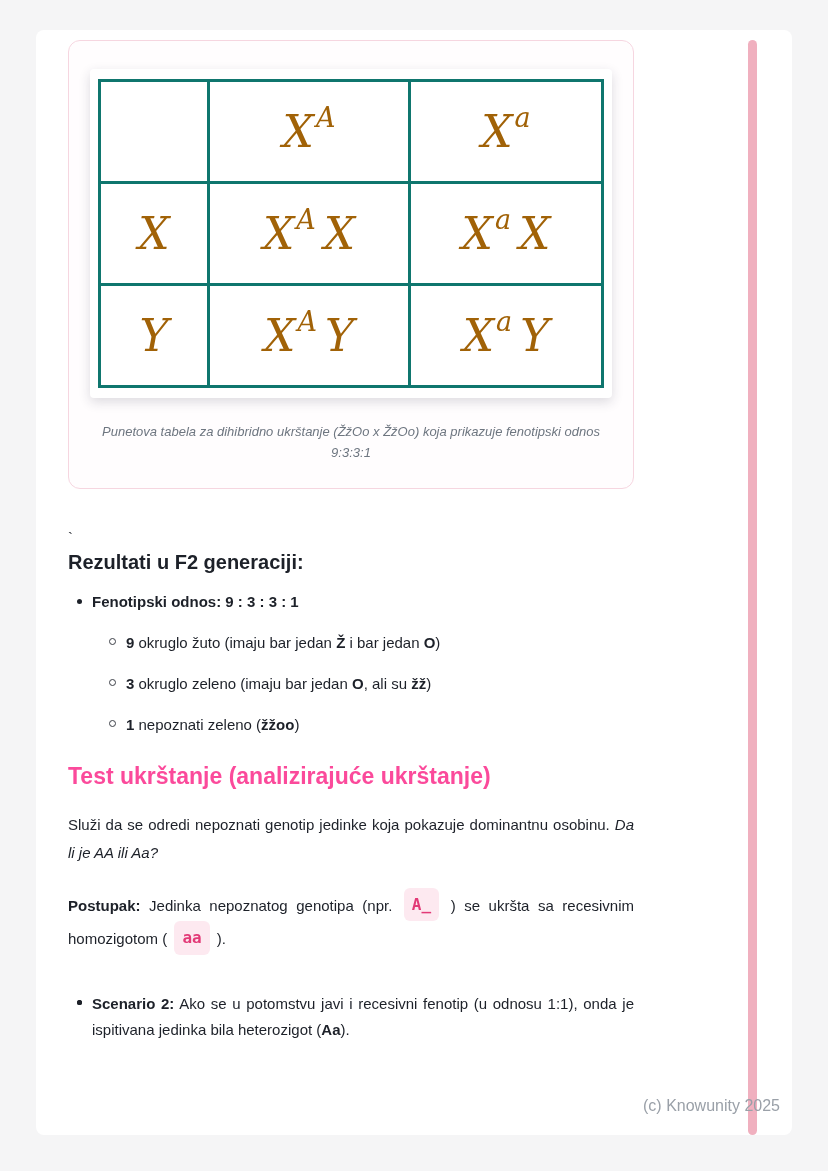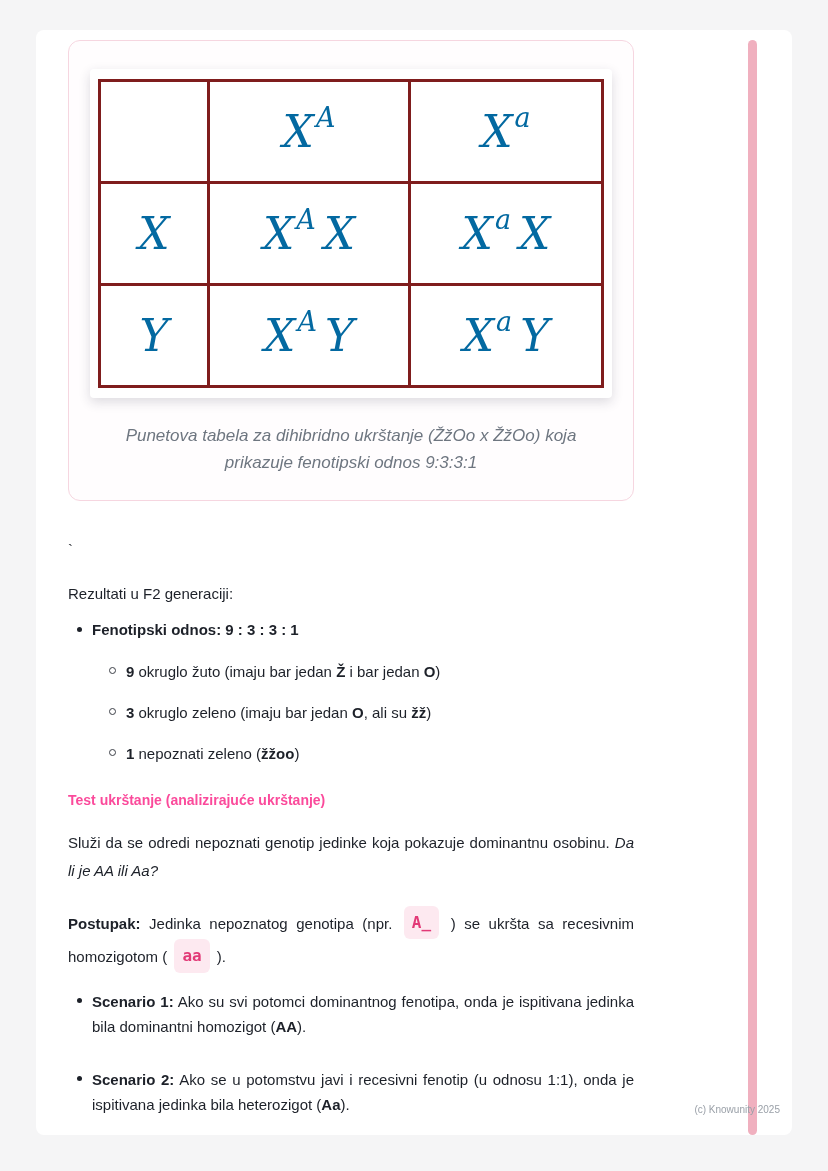--- a/index.html
+++ b/index.html
@@ -25,62 +25,62 @@
     border-radius:12px;background:#fffdfe;
     padding:28px 0 24px;
   }
   .punnett-wrap{
     width:fit-content;margin:0 auto;background:#ffffff;
     padding:10px 8px;border-radius:4px;
     box-shadow:0 4px 12px rgba(40,40,60,.16);
   }
   table.punnett{border-collapse:collapse;}
   table.punnett td{
-    border:3px solid #7f1d1d;text-align:center;vertical-align:middle;
+    border:3px solid #0f766e;text-align:center;vertical-align:middle;
     height:97px;font-family:"DejaVu Serif",serif;font-style:italic;
-    font-size:44px;color:#0369a1;
+    font-size:44px;color:#a16207;
   }
   td.c0{width:104px;} td.c1{width:196px;} td.c2{width:188px;}
   table.punnett sup{font-size:27px;vertical-align:super;position:relative;top:-4px;margin-left:2px;}
   table.punnett .b2{margin-left:8px;}
   .caption{
     margin:24px auto 0;width:520px;text-align:center;font-style:italic;
-    color:var(--muted,#6e7680);font-size:17px;line-height:1.6;
+    color:var(--muted,#6e7680);font-size:13px;line-height:1.6;
   }
 
   .backtick{margin-top:40px;font-size:15px;height:22px;}
-  .results-heading{margin-top:22px;font-size:15px;font-weight:400;}
+  .results-heading{font-size:20px;font-weight:700;}
 
   ul{list-style:none;margin:0;padding:0;}
   ul.l1{margin-top:16px;padding-left:24px;font-size:15px;}
   ul.l1>li{position:relative;line-height:1.65;}
   ul.l1>li::before{
     content:"";position:absolute;left:-15px;top:9px;width:5px;height:5px;
     border-radius:50%;background:#1d2129;
   }
   ul.l2{margin-top:8px;padding-left:34px;}
   ul.l2>li{position:relative;margin-top:17px;line-height:1.6;font-weight:400;}
   ul.l2>li::before{
     content:"";position:absolute;left:-17px;top:7px;width:5px;height:5px;
     border-radius:50%;border:1.5px solid #3c4048;background:transparent;
   }
   .bold{font-weight:700;text-align:right;}
 
-  h3.pink{margin:26px 0 0;font-size:14px;font-weight:700;color:var(--accent,#fb4a9b);}
+  h3.pink{margin:26px 0 0;font-size:23px;font-weight:700;color:var(--accent,#fb4a9b);}
   p.body{margin:21px 0 0;font-size:15px;line-height:1.85;text-align:justify;}
   .scen-text{display:block;text-align:justify;line-height:1.7;}
   ul.scen{margin-top:16px;}
-  ul.scen>li+li{margin-top:27px;}
+  ul.scen>li+li{margin-top:36px;}
 
   .code-badge{
     display:inline-block;background:var(--code-bg,#fde9f0);color:var(--code-text,#e23a77);
     font-family:"DejaVu Sans Mono",monospace;font-size:16px;font-weight:700;
     padding:2px 8px;border-radius:6px;margin:0 3px;vertical-align:1px;white-space:pre;
   }
-  .footer{position:absolute;right:12px;bottom:20px;font-size:10px;color:#9aa0a8;z-index:2;}
+  .footer{position:absolute;right:12px;bottom:20px;font-size:16px;color:#9aa0a8;z-index:2;}
 </style>
 </head>
 <body>
 
 <div class="sheet">
 
   <div class="stripe"></div>
 
   <div class="content">
 
@@ -125,21 +125,20 @@
     </ul>
 
     <h3 class="pink">Test ukrštanje (analizirajuće ukrštanje)</h3>
 
     <p class="body"><span>Služi da se odredi nepoznati genotip jedinke koja pokazuje dominantnu osobinu. </span><span style="font-style: italic;">Da li je AA ili Aa?</span></p>
 
     <p class="body"><span style="font-weight: 700;">Postupak:</span><span> Jedinka nepoznatog genotipa (npr. </span><span class="code-badge">A_</span><span> ) se ukršta sa recesivnim homozigotom ( </span><span class="code-badge">aa</span><span> ).</span></p>
 
     <ul class="l1 scen">
       <li>
-        <div class="scen-text"><span style="font-weight: 700;">Scenario 1:</span><span> Ako su svi potomci dominantnog fenotipa, onda je ispitivana jedinka bila dominantni homozigot (</span><span style="font-weight: 700;">AA</span><span>).</span></div>
       </li>
       <li>
         <div class="scen-text"><span style="font-weight: 700;">Scenario 2:</span><span> Ako se u potomstvu javi i recesivni fenotip (u odnosu 1:1), onda je ispitivana jedinka bila heterozigot (</span><span style="font-weight: 700;">Aa</span><span>).</span></div>
       </li>
     </ul>
 
   </div>
 
   <div class="footer">(c) Knowunity 2025</div>
 </div>

